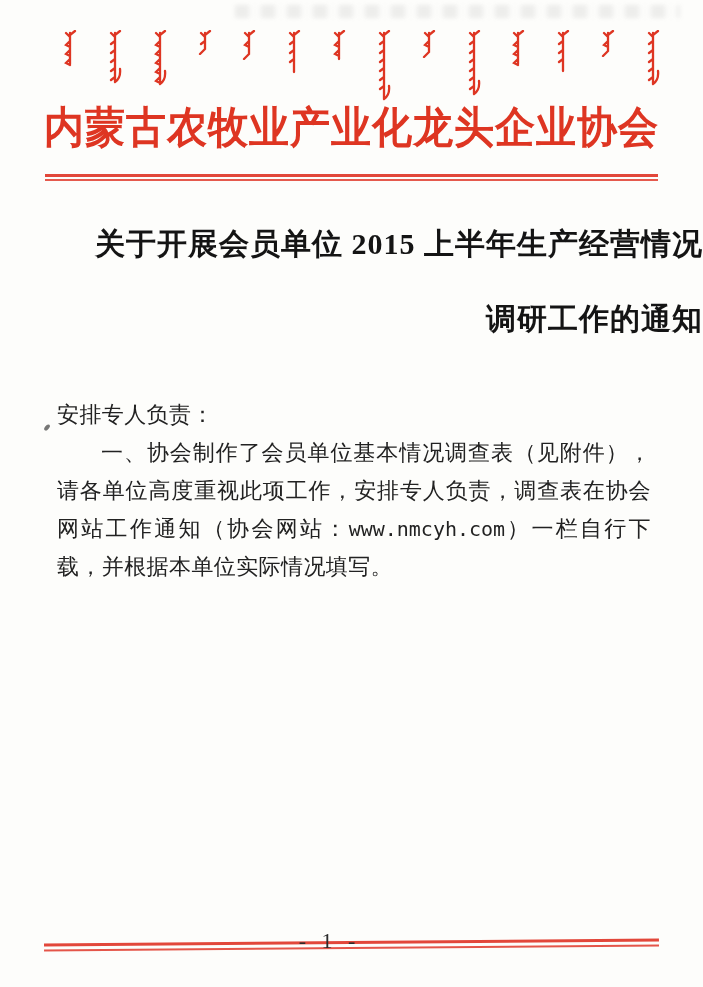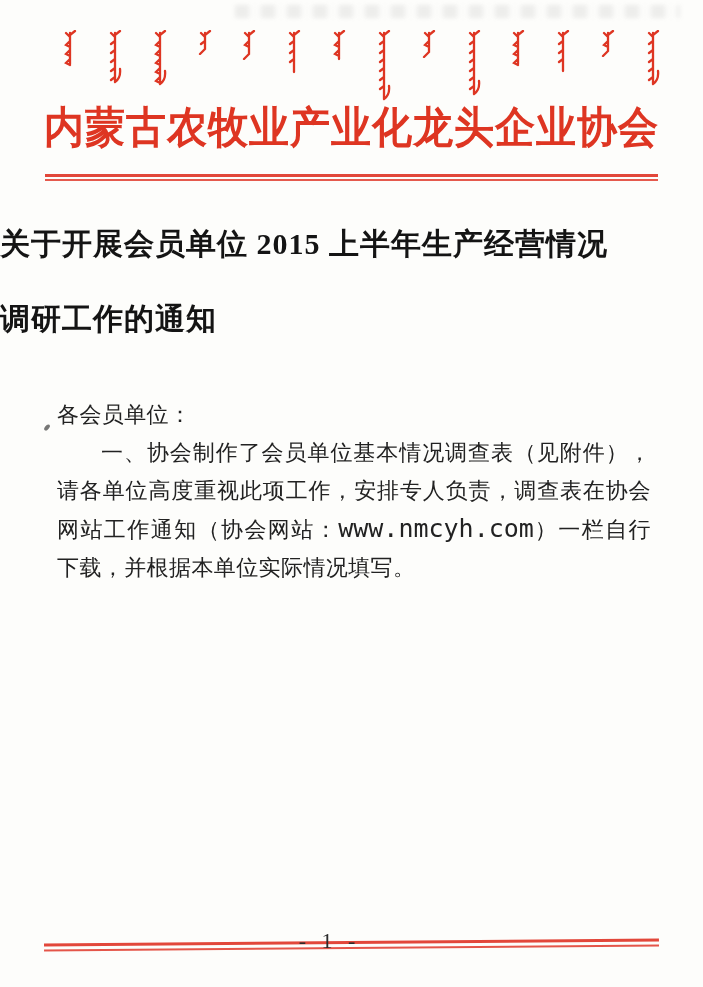--- a/index.html
+++ b/index.html
@@ -34,34 +34,34 @@
     color:var(--accent);
     transform:scaleY(1.08);
     white-space:nowrap;
   }
   
   .rule{position:absolute;top:174px;left:45px;width:613px;}
   .rule-thick{height:3px;background:var(--rule);}
   .rule-thin{height:2px;background:var(--rule);margin-top:2px;opacity:.9;}
   
   .doc-title{
-    position:absolute;top:224px;left:0;width:100%;text-align:left;
+    position:absolute;top:224px;left:0;width:100%;text-align:right;
     font-weight:700;color:#141414;
   }
   .title-line{font-size:30px;letter-spacing:1px;line-height:40px;}
   .title-line.line2{margin-top:35px;}
   
   .body-text{
     position:absolute;top:396px;left:57px;width:594px;
     font-size:22px;line-height:38px;letter-spacing:.4px;
     text-align:justify;color:#222;
   }
   .body-text p{margin:0;}
   .para{text-indent:2em;}
-  .url{font-family:"DejaVu Sans Mono","Liberation Mono",monospace;font-size:25px;letter-spacing:0;}
+  .url{font-family:"DejaVu Sans Mono","Liberation Mono",monospace;font-size:20px;letter-spacing:0;}
   
   .speck{
     position:absolute;left:45px;top:424px;width:4px;height:7px;
     background:#4a4a4a;border-radius:60% 40% 50% 50%;
     transform:rotate(38deg);opacity:.75;
   }
   
   .footer-lines{
     position:absolute;top:941px;left:44px;width:615px;
     transform:rotate(-.45deg);
@@ -134,21 +134,21 @@
   </header>
 
   <section class="doc-title">
     <div class="title-line">关于开展会员单位 2015 上半年生产经营情况</div>
     <div class="title-line line2">调研工作的通知</div>
   </section>
 
   <div class="speck"></div>
 
   <section class="body-text">
-    <p class="salutation">各会员单位：</p>
+    <p class="salutation">安排专人负责：</p>
     <p class="para"><span>一、协会制作了会员单位基本情况调查表（见附件），请各单位高度重视此项工作，安排专人负责，调查表在协会网站工作通知（协会网站：</span><span class="url">www.nmcyh.com</span><span>）一栏自行下载，并根据本单位实际情况填写。</span></p>
   </section>
 
   <footer>
     <div class="footer-lines">
       <div class="footer-line-a"></div>
       <div class="footer-line-b"></div>
     </div>
     <div class="page-number">- 1 -</div>
   </footer>

